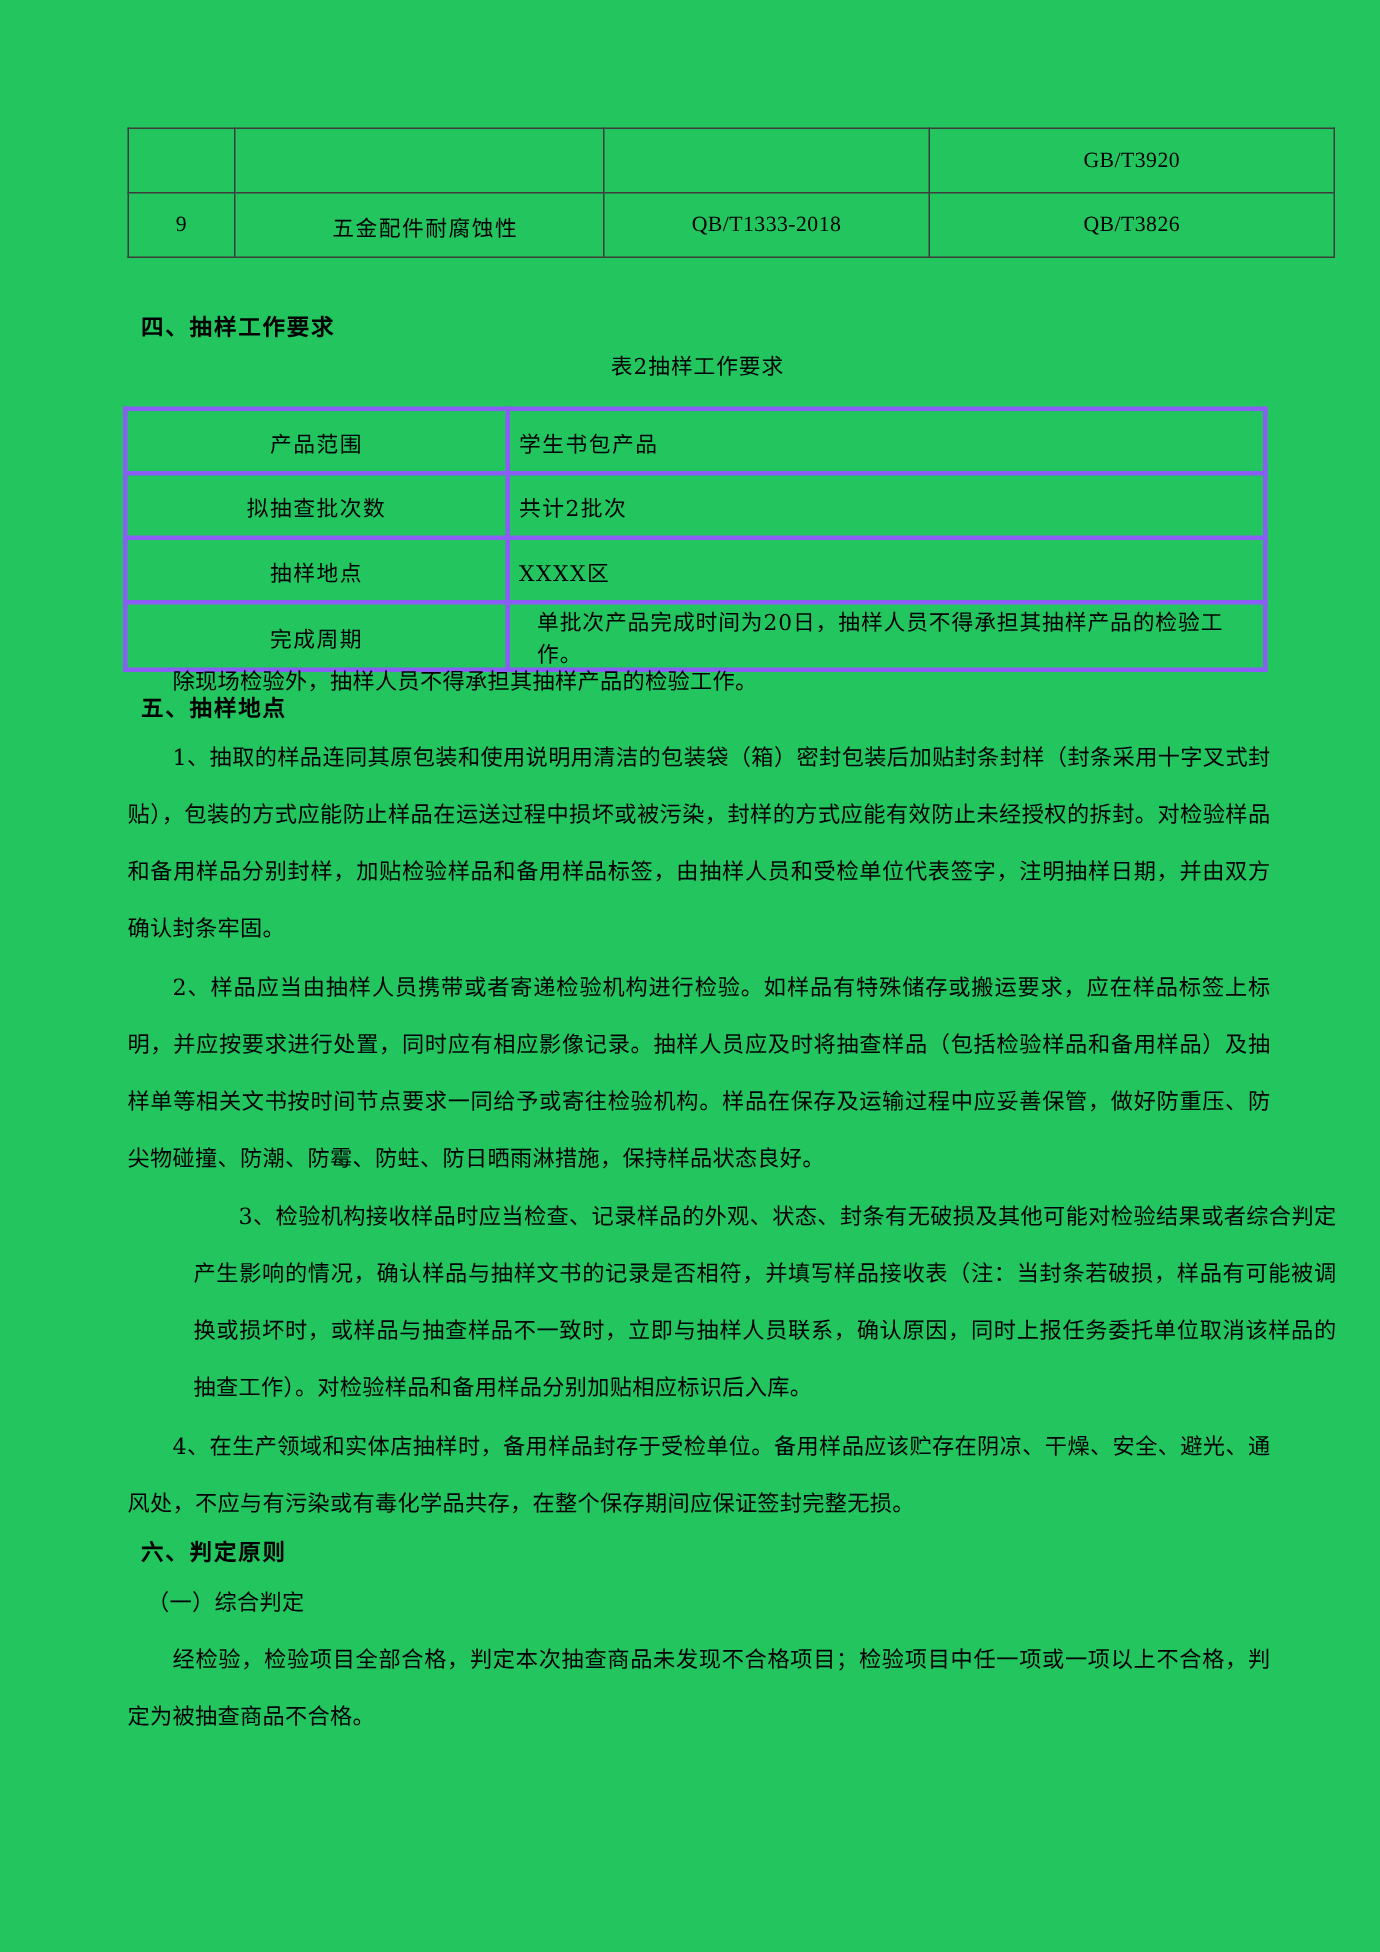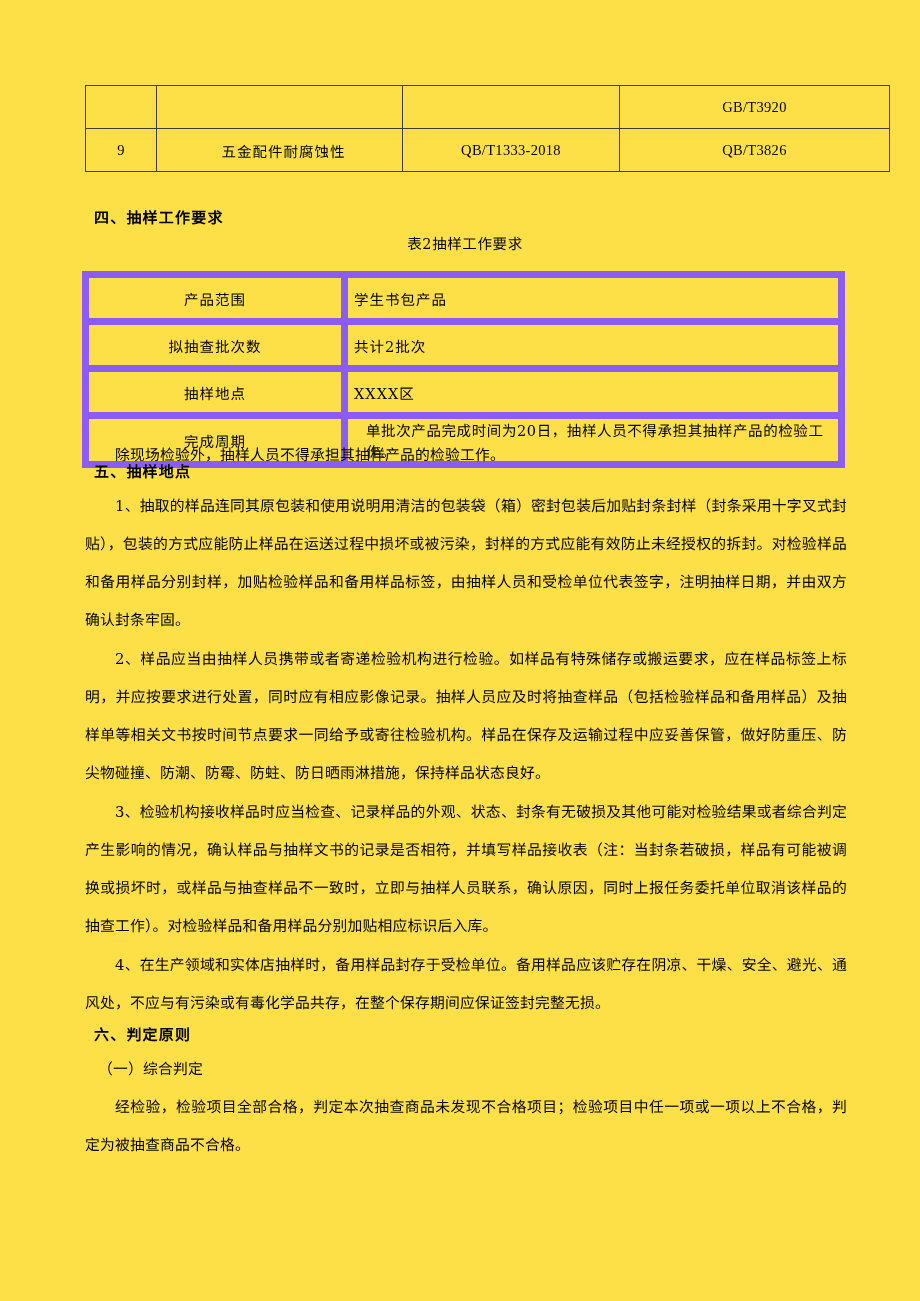--- a/index.html
+++ b/index.html
@@ -16,21 +16,21 @@
     color: #000000;
     overflow: hidden;
   }
 
   .page {
     position: absolute;
     left: 0;
     top: 0;
     width: 920px;
     height: 1301px;
-    background: #fde047;
+    background: #22c55e;
   }
 
   
   .tbl1 {
     position: absolute;
     left: 85px;
     top: 85px;
     width: 760px;
     border-collapse: collapse;
     table-layout: fixed;
@@ -81,21 +81,21 @@
   
   .tbl2 {
     position: absolute;
     left: 82px;
     top: 271px;
     width: 763px;
     border-collapse: collapse;
     table-layout: fixed;
   }
   .tbl2 td {
-    border: 7px solid #8b5cf6;
+    border: 3px solid #8b5cf6;
     height: 40px;
     vertical-align: middle;
     font-size: 14.5px;
     font-family: "DejaVu Serif", "Liberation Serif", serif;
     letter-spacing: 1px;
     padding: 0 6px;
   }
   .tbl2 td.lab {
     width: 240px;
     text-align: center;
@@ -183,21 +183,21 @@
   </table>
 
   <div class="single" style="top:436px; left:115px;">除现场检验外，抽样人员不得承担其抽样产品的检验工作。</div>
 
   <div class="h-sec" style="left:94px; top:460px;">五、抽样地点</div>
 
   <div class="para indent" style="top:487px;">1、抽取的样品连同其原包装和使用说明用清洁的包装袋（箱）密封包装后加贴封条封样（封条采用十字叉式封贴），包装的方式应能防止样品在运送过程中损坏或被污染，封样的方式应能有效防止未经授权的拆封。对检验样品和备用样品分别封样，加贴检验样品和备用样品标签，由抽样人员和受检单位代表签字，注明抽样日期，并由双方确认封条牢固。</div>
 
   <div class="para indent" style="top:640px;">2、样品应当由抽样人员携带或者寄递检验机构进行检验。如样品有特殊储存或搬运要求，应在样品标签上标明，并应按要求进行处置，同时应有相应影像记录。抽样人员应及时将抽查样品（包括检验样品和备用样品）及抽样单等相关文书按时间节点要求一同给予或寄往检验机构。样品在保存及运输过程中应妥善保管，做好防重压、防尖物碰撞、防潮、防霉、防蛀、防日晒雨淋措施，保持样品状态良好。</div>
 
-  <div class="para indent" style="top:793px;">3、检验机构接收样品时应当检查、记录样品的外观、状态、封条有无破损及其他可能对检验结果或者综合判定产生影响的情况，确认样品与抽样文书的记录是否相符，并填写样品接收表（注：当封条若破损，样品有可能被调换或损坏时，或样品与抽查样品不一致时，立即与抽样人员联系，确认原因，同时上报任务委托单位取消该样品的抽查工作）。对检验样品和备用样品分别加贴相应标识后入库。</div>
+  <div class="para indent" style="top:793px;margin-left:44px;">3、检验机构接收样品时应当检查、记录样品的外观、状态、封条有无破损及其他可能对检验结果或者综合判定产生影响的情况，确认样品与抽样文书的记录是否相符，并填写样品接收表（注：当封条若破损，样品有可能被调换或损坏时，或样品与抽查样品不一致时，立即与抽样人员联系，确认原因，同时上报任务委托单位取消该样品的抽查工作）。对检验样品和备用样品分别加贴相应标识后入库。</div>
 
   <div class="para indent" style="top:946px;">4、在生产领域和实体店抽样时，备用样品封存于受检单位。备用样品应该贮存在阴凉、干燥、安全、避光、通风处，不应与有污染或有毒化学品共存，在整个保存期间应保证签封完整无损。</div>
 
   <div class="h-sec" style="left:94px; top:1023px;">六、判定原则</div>
 
   <div class="single" style="top:1050px; left:98px;">（一）综合判定</div>
 
   <div class="para indent" style="top:1088px;">经检验，检验项目全部合格，判定本次抽查商品未发现不合格项目；检验项目中任一项或一项以上不合格，判定为被抽查商品不合格。</div>
 
 </div>

